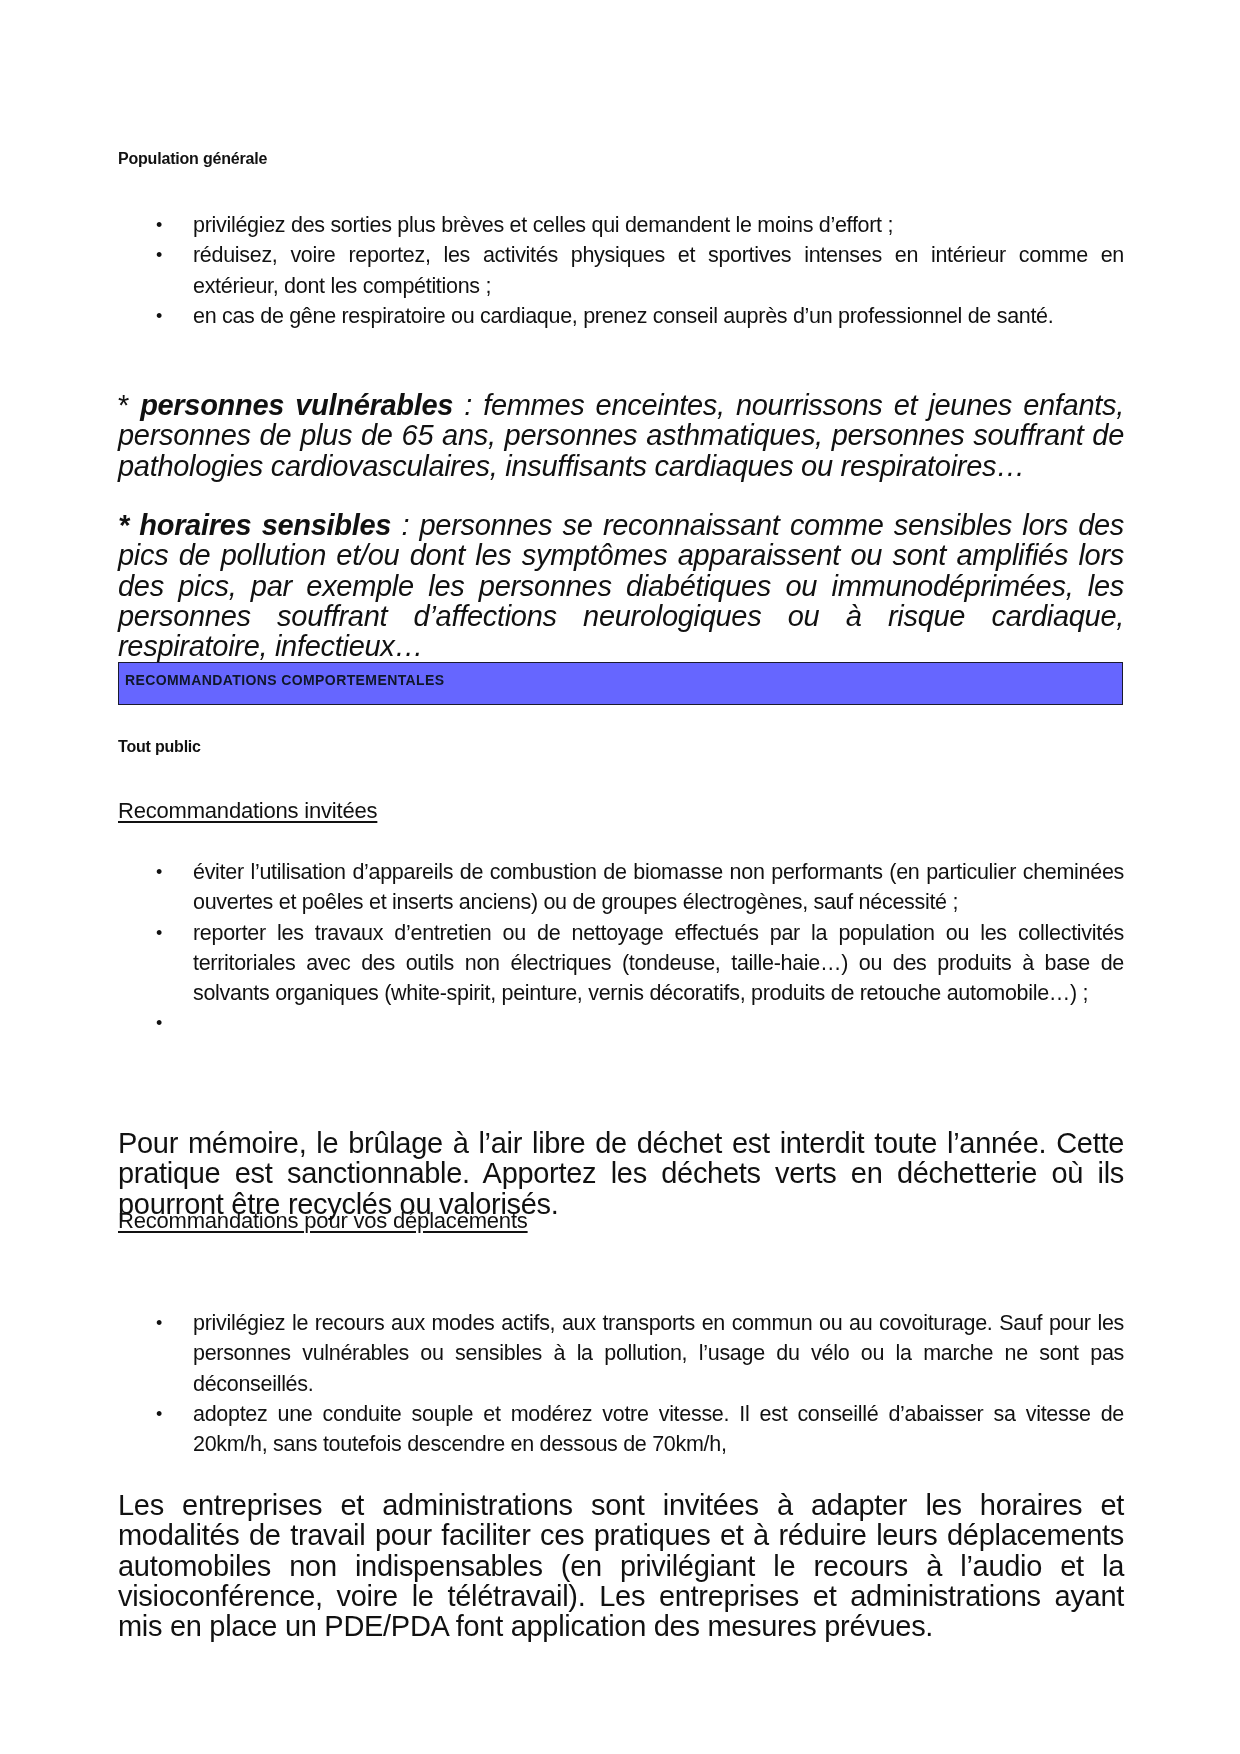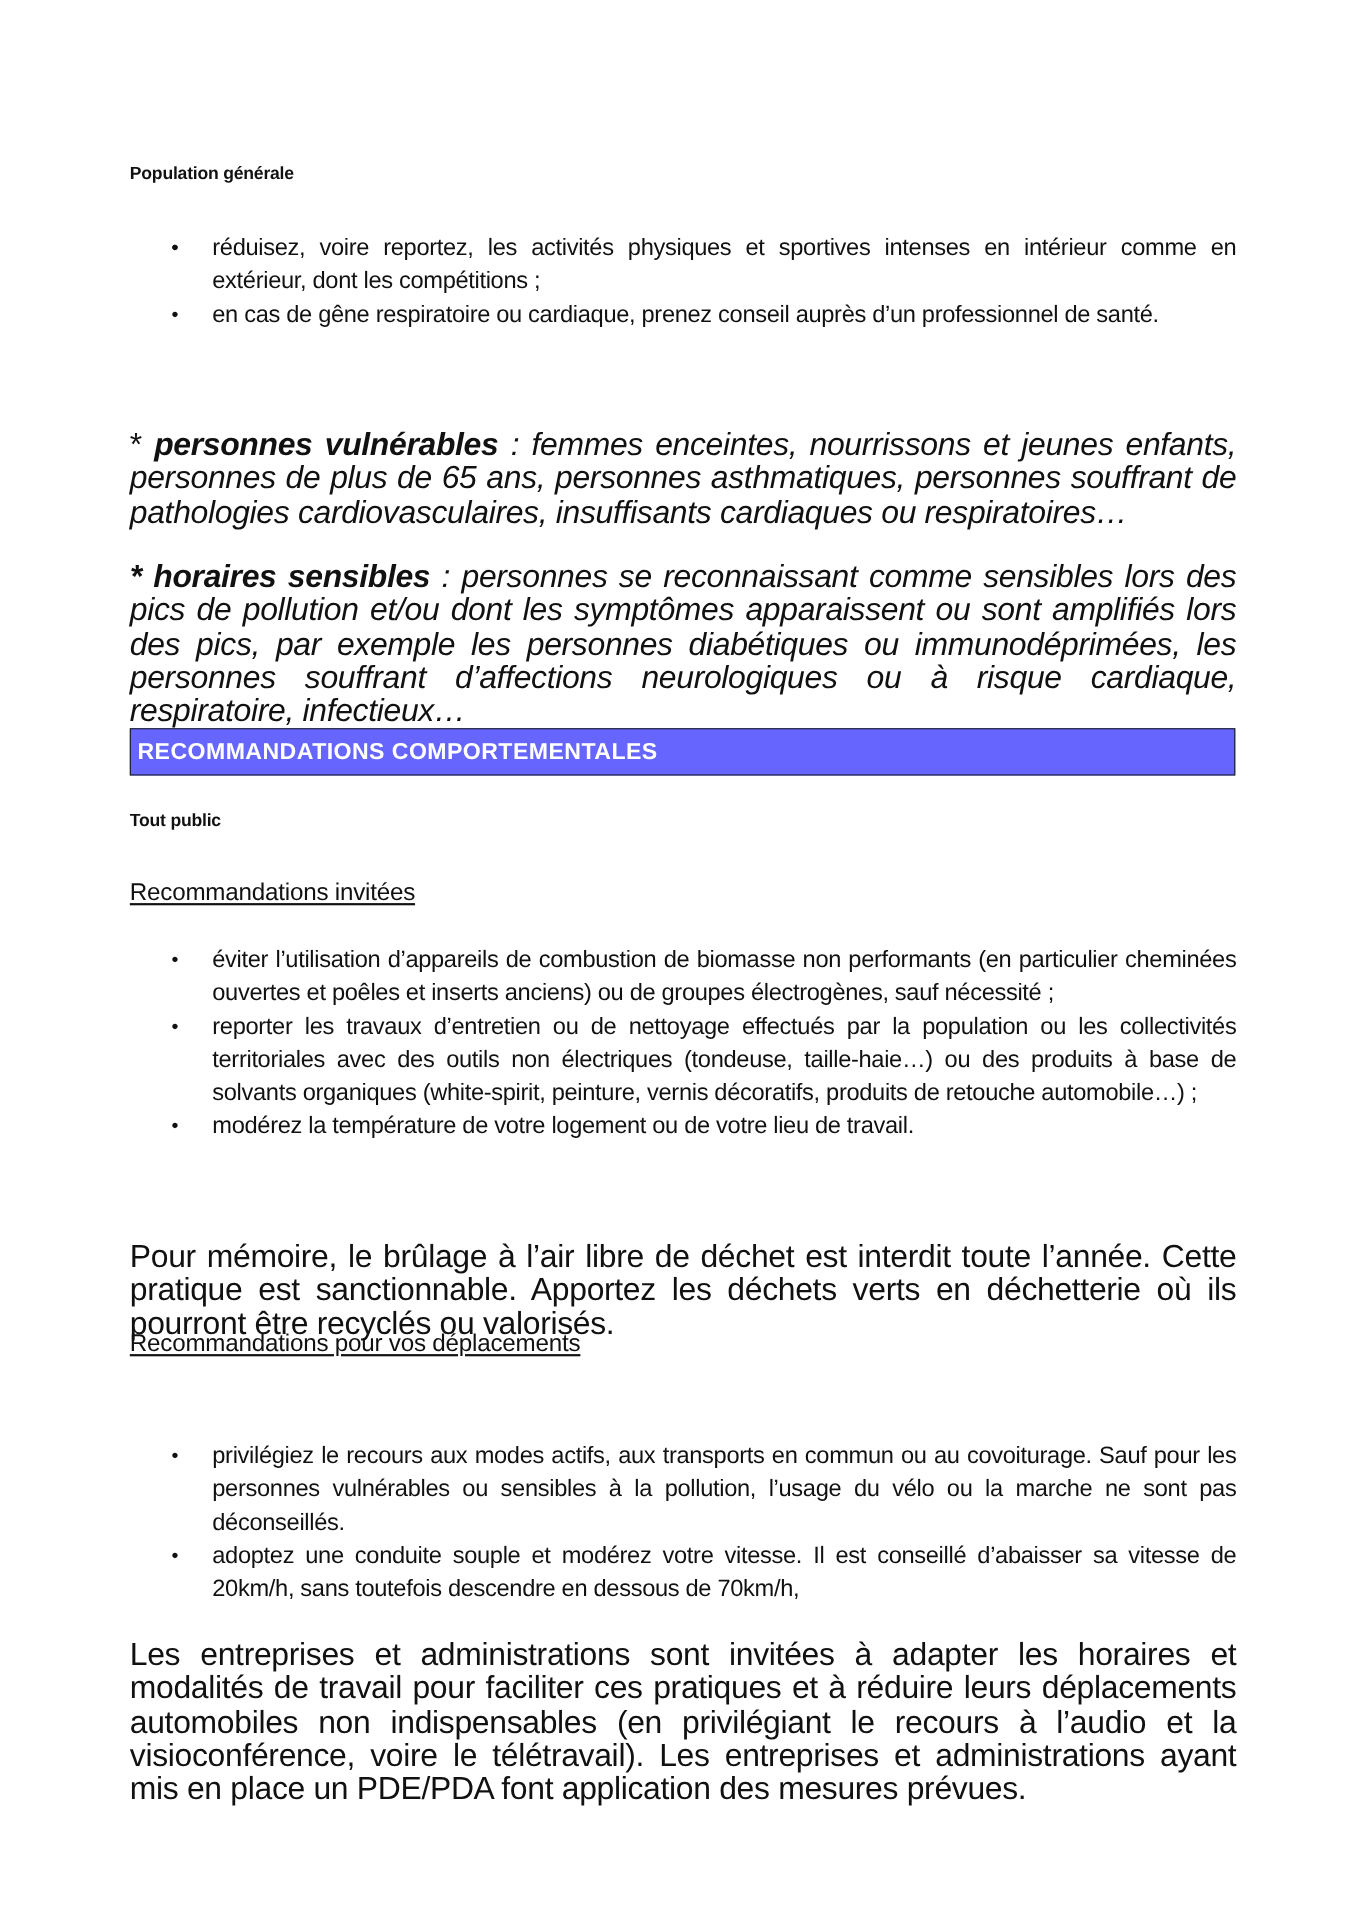--- a/index.html
+++ b/index.html
@@ -78,55 +78,55 @@
       width: 1003px;
       height: 41px;
       background: #6666ff;
       border: 1.5px solid #1a1a2e;
       box-sizing: content-box;
     }
     .banner span {
       position: absolute;
       left: 6px;
       top: 9px;
-      color: #ffffff;
+      color: #0f172a;
       font-weight: bold;
-      font-size: 21px;
+      font-size: 14px;
       letter-spacing: 0.4px;
     }
   </style>
 </head>
 <body>
 
 <div class="page">
 
   <div class="heading" style="top:150px;">Population générale</div>
 
   <ul class="bullets" style="top:210px;">
-    <li><span class="bullet">•</span></li>
+    <li><span class="bullet">•</span><span>privilégiez des sorties plus brèves et celles qui demandent le moins d’effort ;</span></li>
     <li><span class="bullet">•</span><span>réduisez, voire reportez, les activités physiques et sportives intenses en intérieur comme en extérieur, dont les compétitions ;</span></li>
     <li><span class="bullet">•</span><span>en cas de gêne respiratoire ou cardiaque, prenez conseil auprès d’un professionnel de santé.</span></li>
   </ul>
 
   <p class="para italic" style="top:390px; margin:0;"><span style="font-style:normal;">* </span><b>personnes vulnérables</b><span> : femmes enceintes, nourrissons et jeunes enfants, personnes de plus de 65 ans, personnes asthmatiques, personnes souffrant de pathologies cardiovasculaires, insuffisants cardiaques ou respiratoires…</span></p>
 
   <p class="para italic" style="top:510px; margin:0;"><b>* horaires sensibles</b><span> : personnes se reconnaissant comme sensibles lors des pics de pollution et/ou dont les symptômes apparaissent ou sont amplifiés lors des pics, par exemple les personnes diabétiques ou immunodéprimées, les personnes souffrant d’affections neurologiques ou à risque cardiaque, respiratoire, infectieux…</span></p>
 
   <div class="banner">
     <span>RECOMMANDATIONS COMPORTEMENTALES</span>
   </div>
 
   <div class="heading" style="top:738px;">Tout public</div>
 
   <div class="subheading" style="top:798px;">Recommandations invitées</div>
 
   <ul class="bullets" style="top:857px;">
     <li><span class="bullet">•</span><span>éviter l’utilisation d’appareils de combustion de biomasse non performants (en particulier cheminées ouvertes et poêles et inserts anciens) ou de groupes électrogènes, sauf nécessité ;</span></li>
     <li><span class="bullet">•</span><span>reporter les travaux d’entretien ou de nettoyage effectués par la population ou les collectivités territoriales avec des outils non électriques (tondeuse, taille-haie…) ou des produits à base de solvants organiques (white-spirit, peinture, vernis décoratifs, produits de retouche automobile…) ;</span></li>
-    <li><span class="bullet">•</span><span>modérez la température de votre logement ou de votre lieu de travail.</span></li>
+    <li><span class="bullet">•</span></li>
   </ul>
 
   <p class="para" style="top:1128px; margin:0;">Pour mémoire, le brûlage à l’air libre de déchet est interdit toute l’année. Cette pratique est sanctionnable. Apportez les déchets verts en déchetterie où ils pourront être recyclés ou valorisés.</p>
 
   <div class="subheading" style="top:1208px;">Recommandations pour vos déplacements</div>
 
   <ul class="bullets" style="top:1308px;">
     <li><span class="bullet">•</span><span>privilégiez le recours aux modes actifs, aux transports en commun ou au covoiturage. Sauf pour les personnes vulnérables ou sensibles à la pollution, l’usage du vélo ou la marche ne sont pas déconseillés.</span></li>
     <li><span class="bullet">•</span><span>adoptez une conduite souple et modérez votre vitesse. Il est conseillé d’abaisser sa vitesse de 20km/h, sans toutefois descendre en dessous de 70km/h,</span></li>
   </ul>

